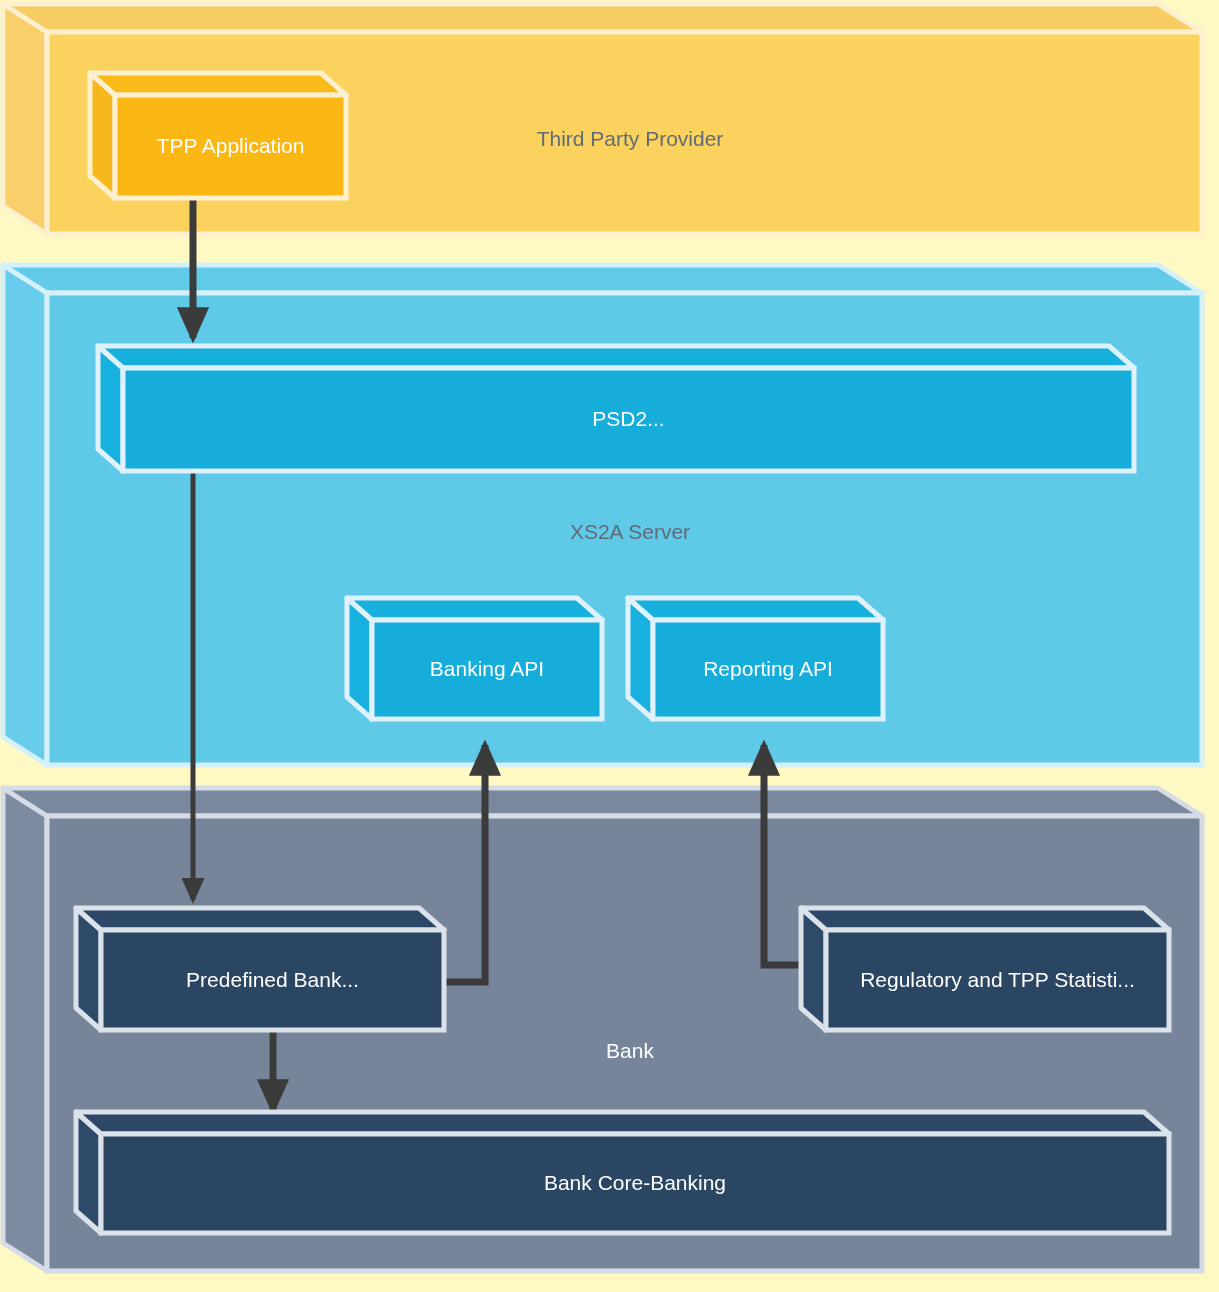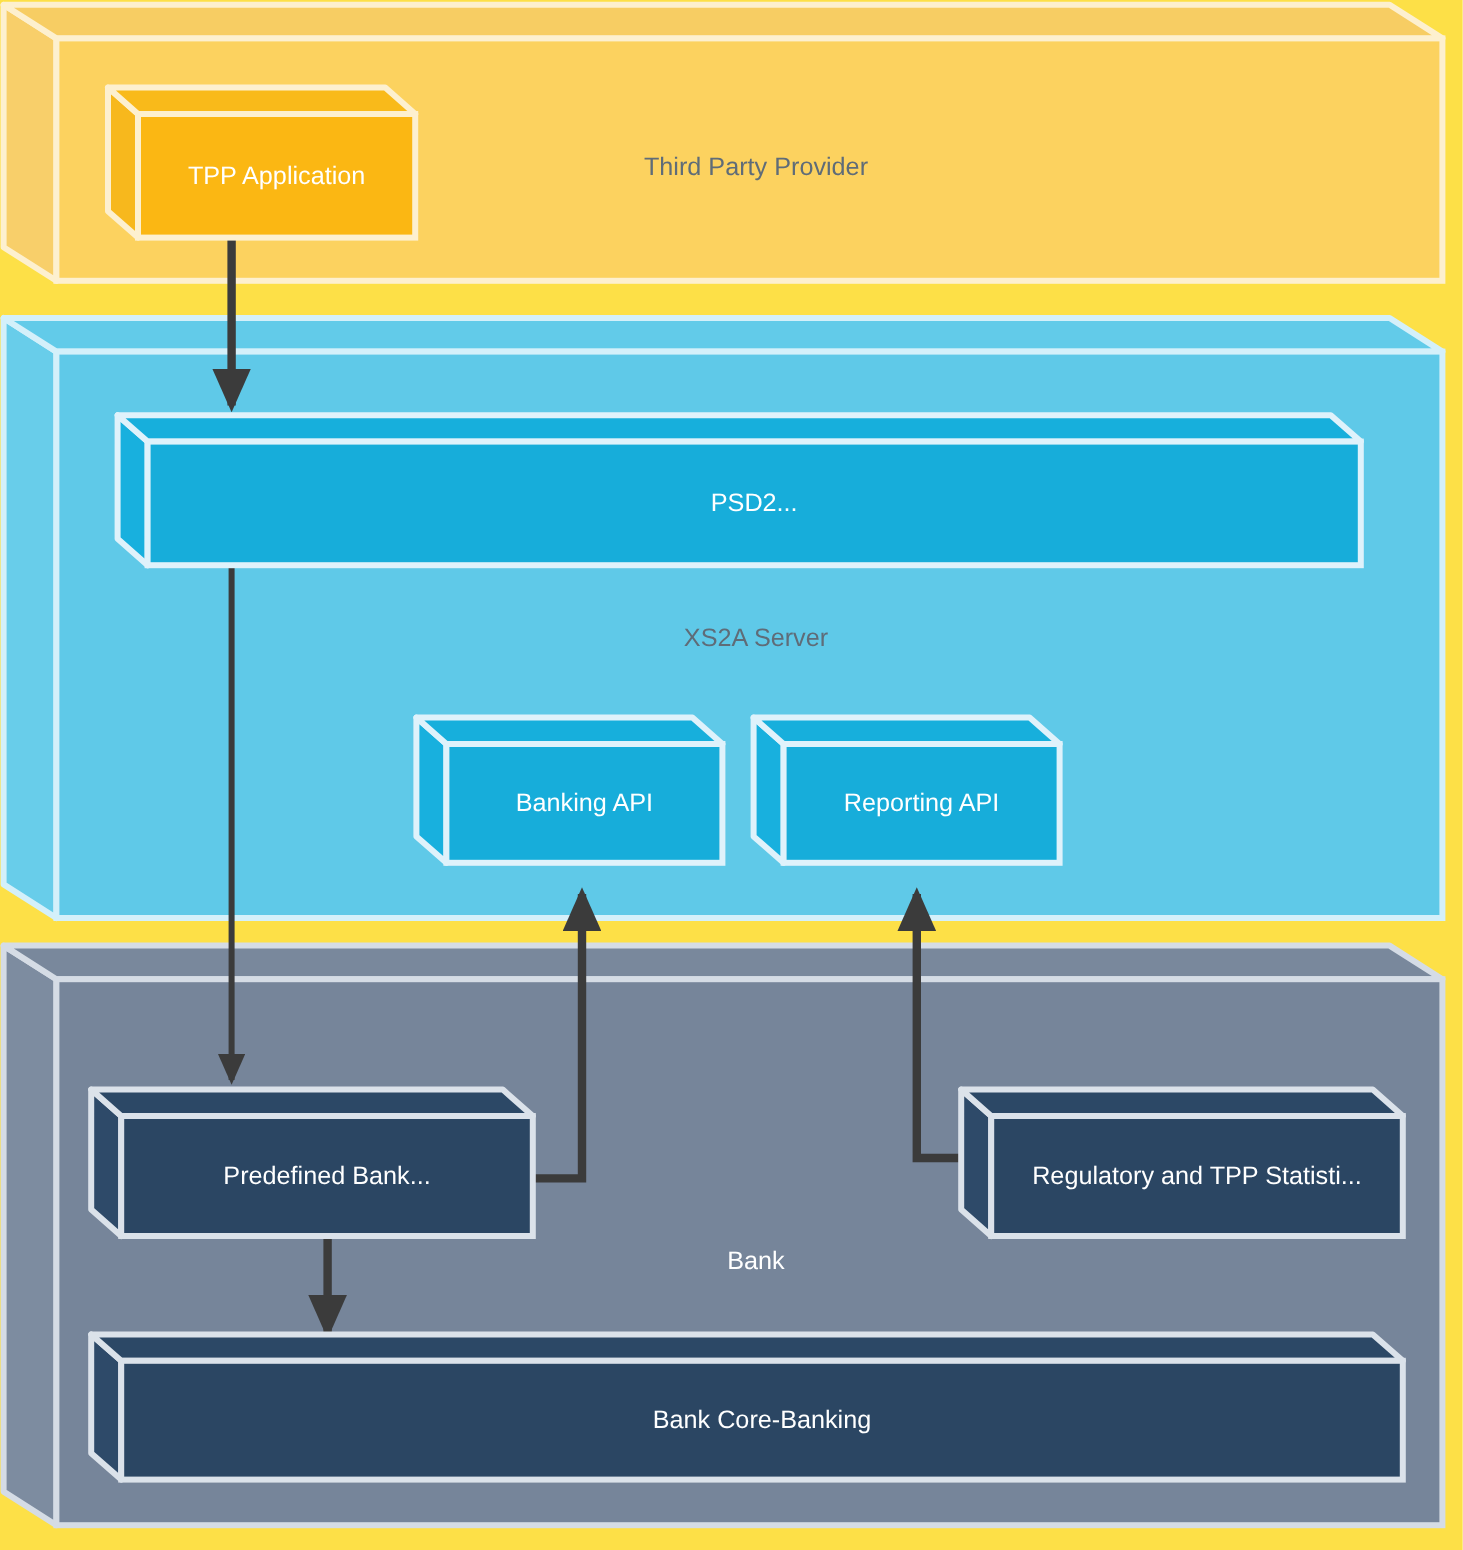--- a/index.html
+++ b/index.html
@@ -8,21 +8,21 @@
     background: #ffffff;
   }
   body {
     font-family: "Liberation Sans", sans-serif;
   }
   #canvas-wrap {
     position: relative;
     width: 1219px;
     height: 1292px;
     overflow: hidden;
-    background: #fde047;
+    background: #fef9c3;
   }
   svg.diagram {
     display: block;
     width: 1219px;
     height: 1292px;
   }
   .box-label {
     font-family: "Liberation Sans", sans-serif;
     text-anchor: middle;
     dominant-baseline: middle;

